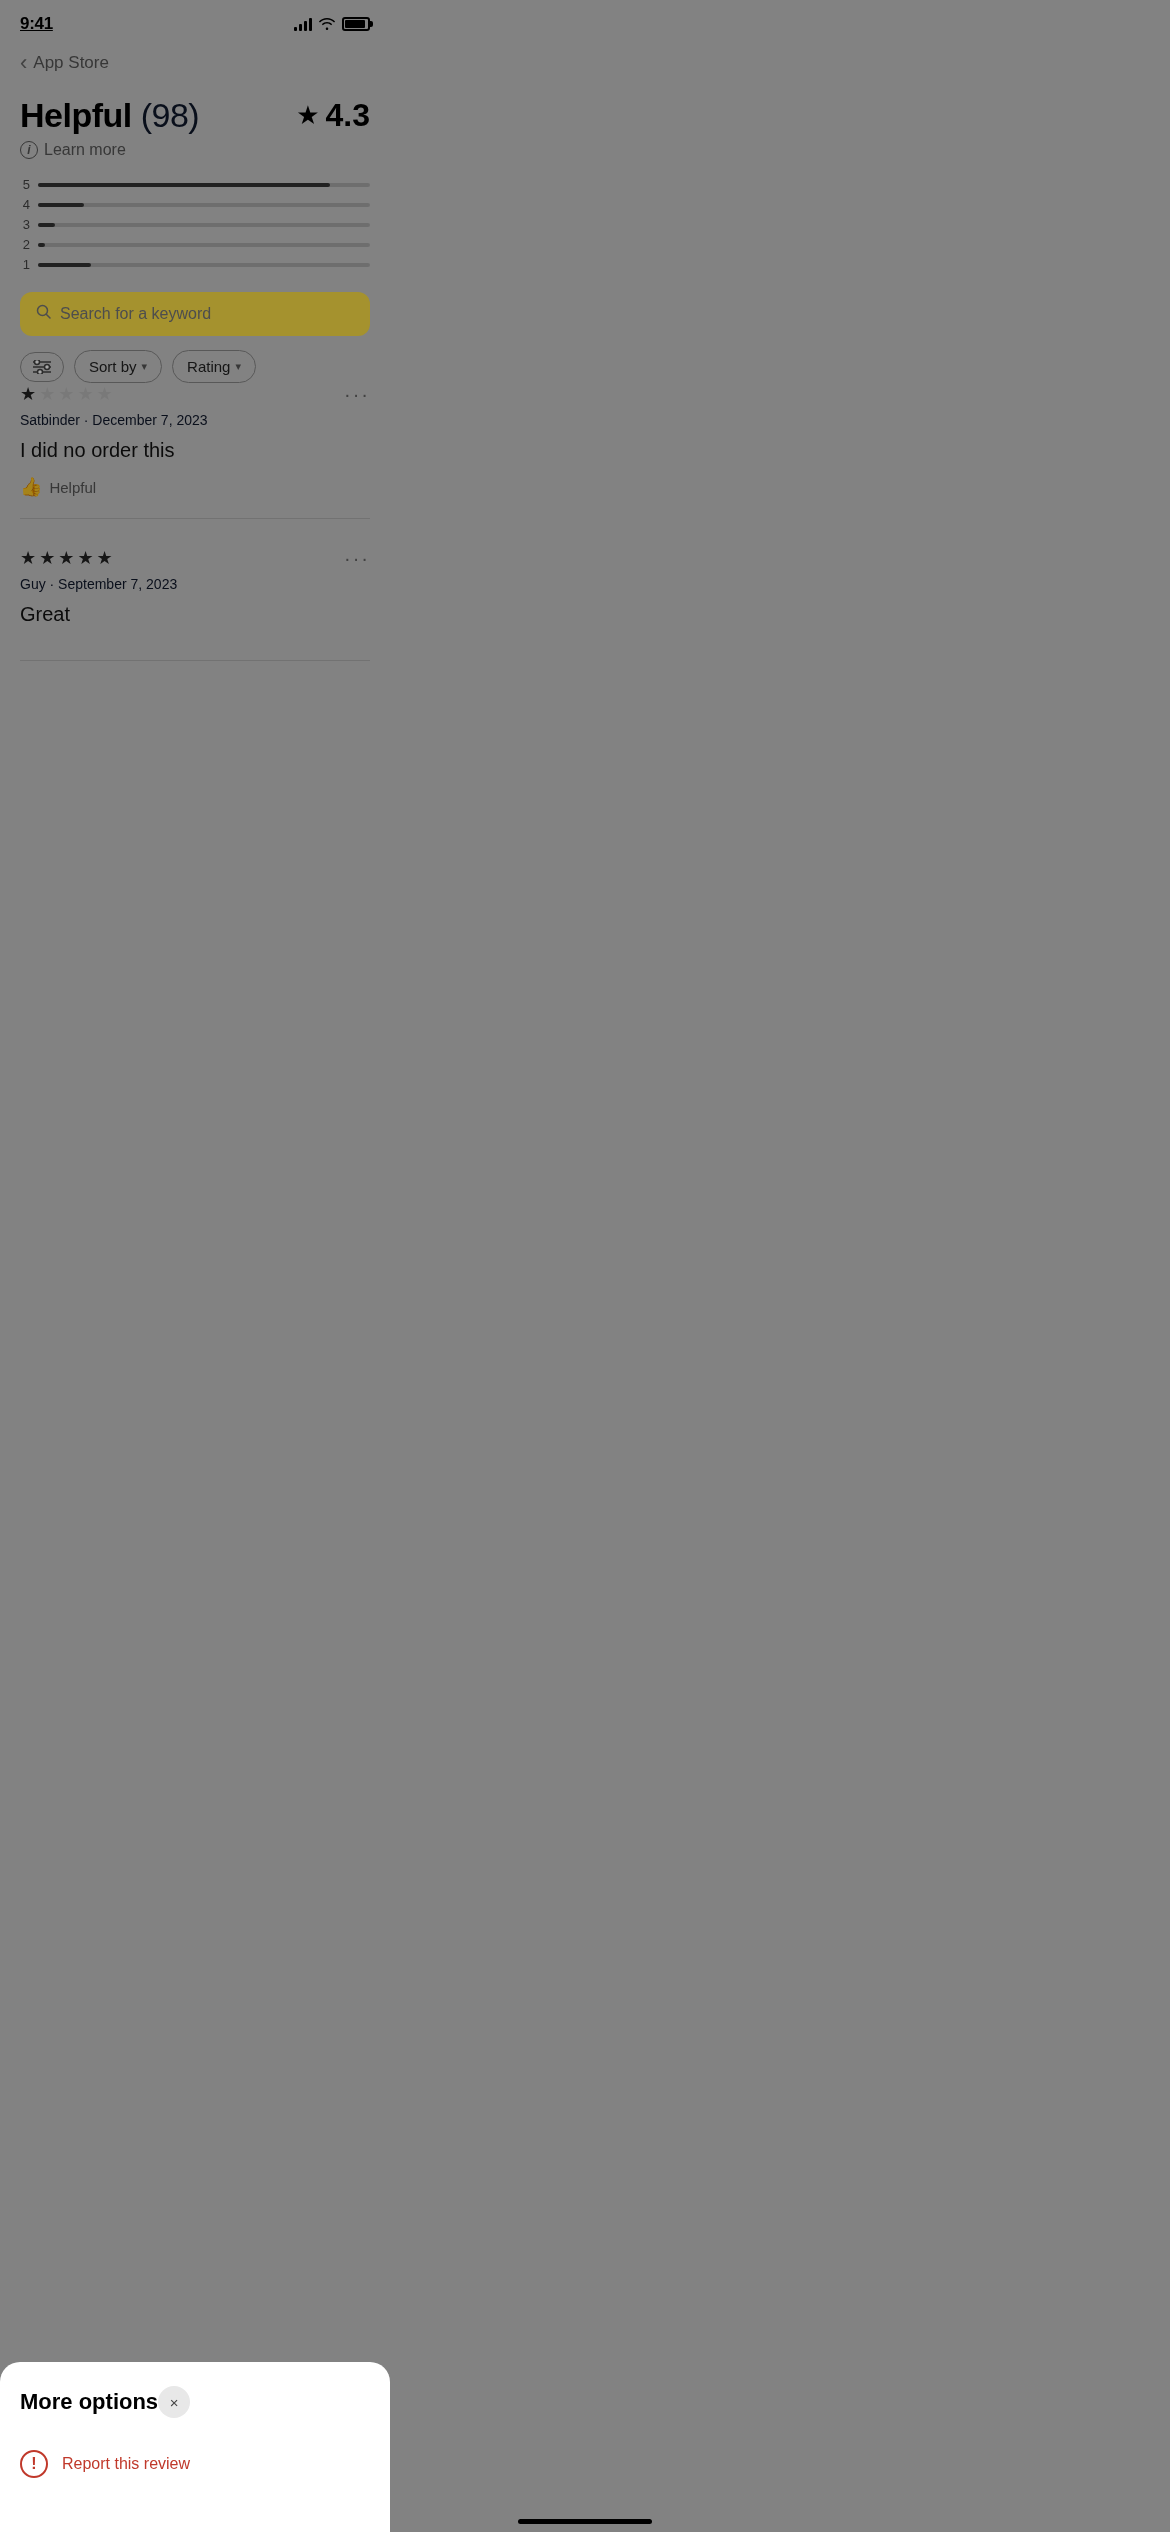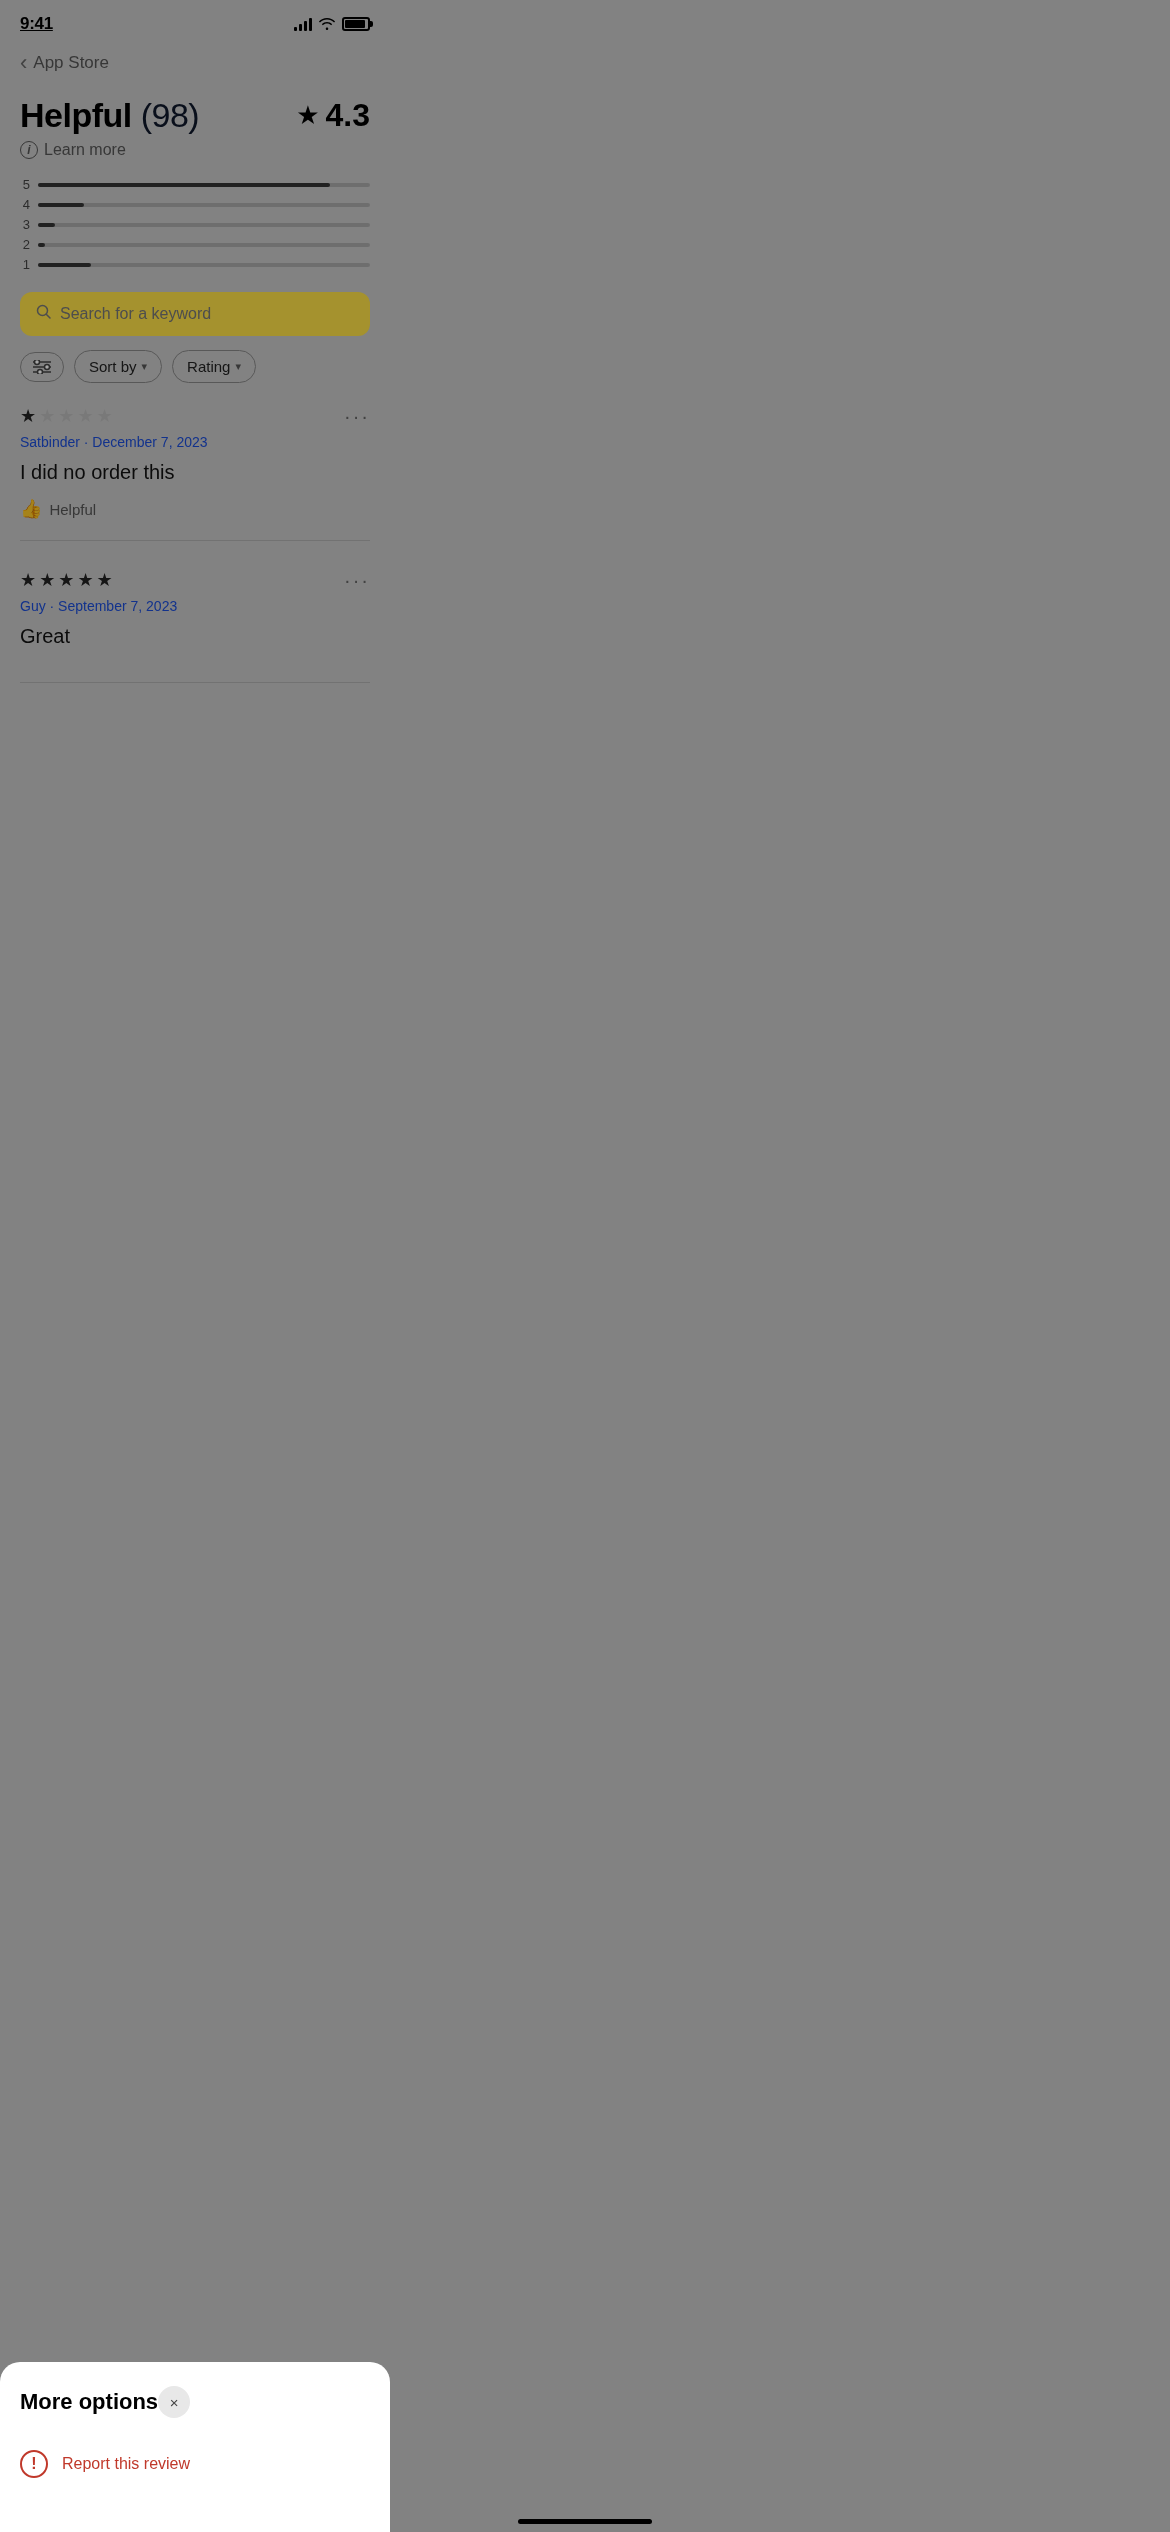--- a/index.html
+++ b/index.html
@@ -202,21 +202,20 @@
     .search-placeholder {
       font-size: 16px;
       color: #777;
     }
 
     
     .filter-row {
       display: flex;
       align-items: center;
       gap: 10px;
-      margin-bottom: 22px;
     }
     .filter-btn {
       display: flex;
       align-items: center;
       gap: 5px;
       border: 1.5px solid #888;
       border-radius: 20px;
       padding: 7px 14px;
       background: transparent;
       font-size: 15px;
@@ -259,21 +258,21 @@
     .star-filled { color: #222; }
     .star-empty { color: #bbb; }
     .more-dots {
       font-size: 20px;
       color: #666;
       letter-spacing: 2px;
       cursor: pointer;
     }
     .review-meta {
       font-size: 14px;
-      color: #1d4ed8;
+      color: #0f172a;
       margin-bottom: 8px;
     }
     .review-text {
       font-size: 20px;
       color: #111;
       margin-bottom: 12px;
       line-height: 1.4;
     }
     .helpful-btn {
       display: flex;

